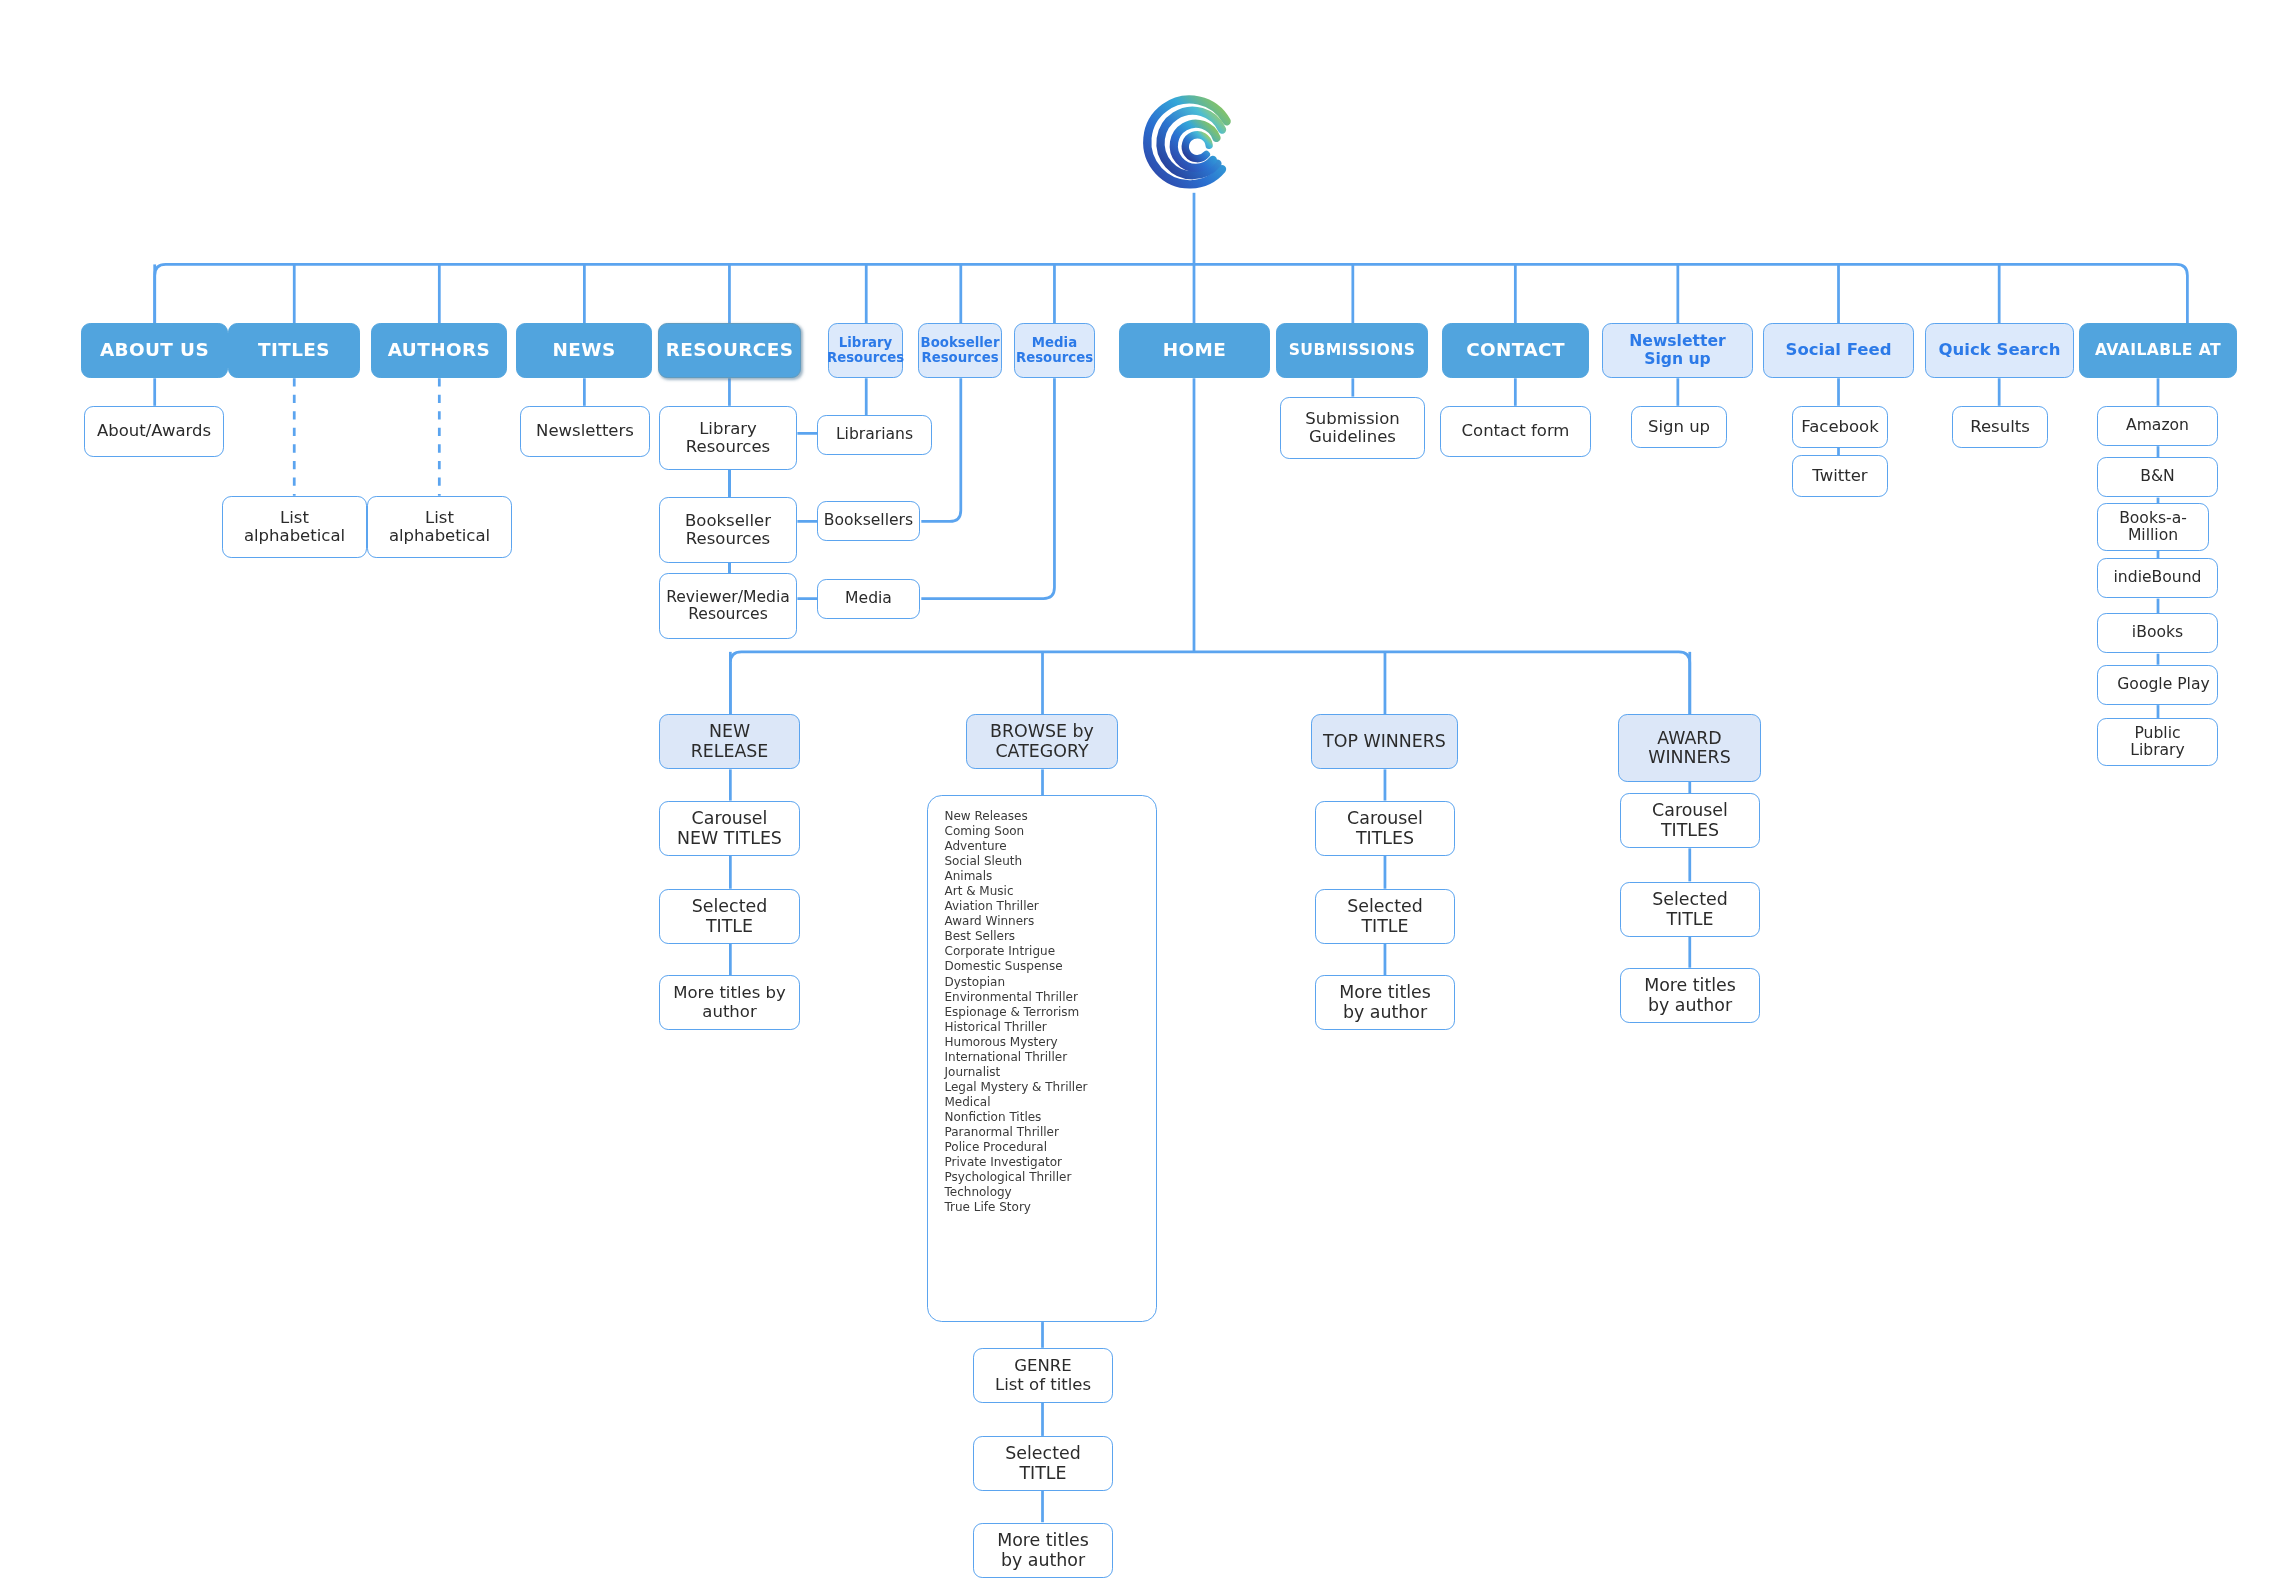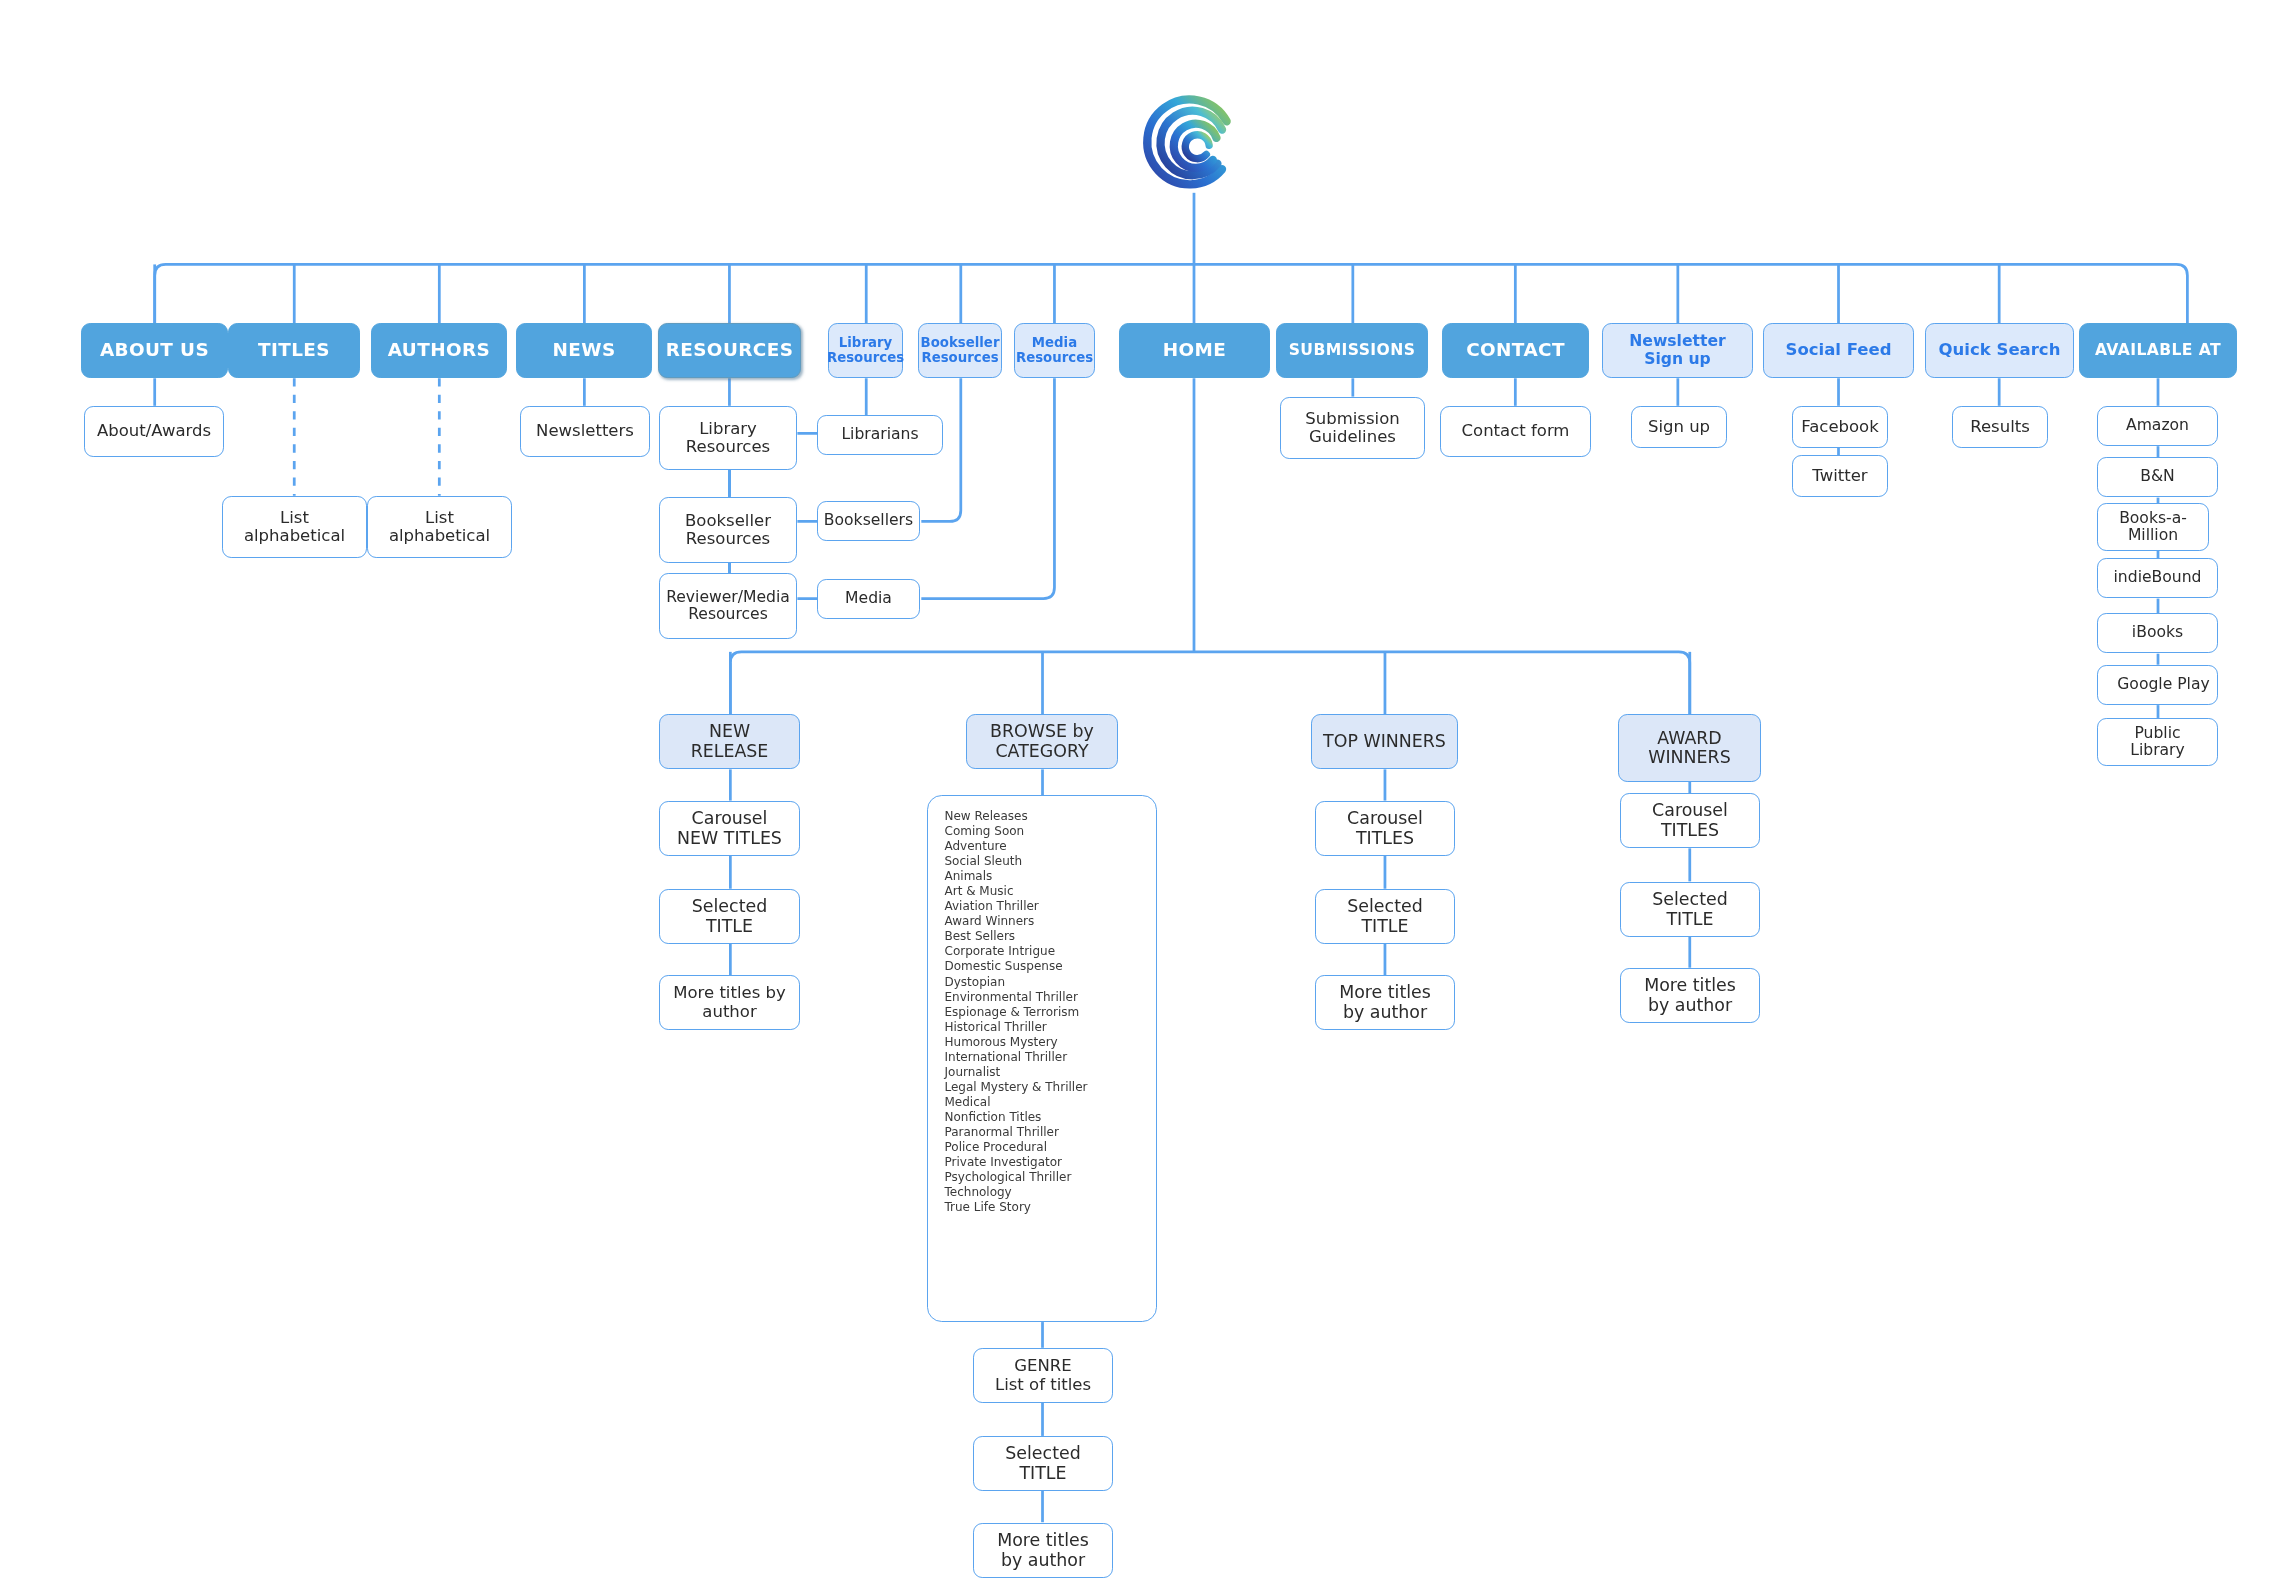--- a/index.html
+++ b/index.html
@@ -261,40 +261,40 @@
 
   <div class="node n-white" style="left:659px;top:406px;width:138px;height:64px;font-size:16.5px;">Library
 Resources</div>
 
   <div class="node n-white" style="left:659px;top:497px;width:138px;height:66px;font-size:16.5px;">Bookseller
 Resources</div>
 
   <div class="node n-white" style="left:659px;top:573px;width:138px;height:66px;font-size:15.6px;">Reviewer/Media
 Resources</div>
 
-  <div class="node n-white" style="left:817px;top:415px;width:126px;height:40px;font-size:15.6px;">Librarians</div>
+  <div class="node n-white" style="left:817px;top:415px;width:115px;height:40px;font-size:15.6px;">Librarians</div>
 
   <div class="node n-white" style="left:817px;top:501px;width:103px;height:40px;font-size:15.6px;">Booksellers</div>
 
   <div class="node n-white" style="left:817px;top:579px;width:103px;height:40px;font-size:15.6px;">Media</div>
 
   <div class="node n-white" style="left:1280px;top:397px;width:145px;height:62px;font-size:16.5px;">Submission
 Guidelines</div>
 
   <div class="node n-white" style="left:1440px;top:406px;width:151px;height:51px;font-size:16.5px;">Contact form</div>
 
   <div class="node n-white" style="left:1631px;top:406px;width:96px;height:42px;font-size:16.5px;">Sign up</div>
 
   <div class="node n-white" style="left:1792px;top:406px;width:96px;height:42px;font-size:16.5px;">Facebook</div>
 
   <div class="node n-white" style="left:1792px;top:455px;width:96px;height:42px;font-size:16.5px;">Twitter</div>
 
   <div class="node n-white" style="left:1952px;top:406px;width:96px;height:42px;font-size:16.5px;">Results</div>
 
-  <div class="node n-white" style="left:2097px;top:406px;width:121px;height:40px;font-size:15.6px;border-radius:10px;">Amazon</div>
+  <div class="node n-white" style="left:2097px;top:406px;width:121px;height:40px;font-size:15.6px;">Amazon</div>
 
   <div class="node n-white" style="left:2097px;top:457px;width:121px;height:40px;font-size:15.6px;">B&amp;N</div>
 
   <div class="node n-white" style="left:2097px;top:503px;width:112px;height:48px;font-size:15.6px;">Books-a-
 Million</div>
 
   <div class="node n-white" style="left:2097px;top:558px;width:121px;height:40px;font-size:15.6px;">indieBound</div>
 
   <div class="node n-white" style="left:2097px;top:613px;width:121px;height:40px;font-size:15.6px;">iBooks</div>
 

